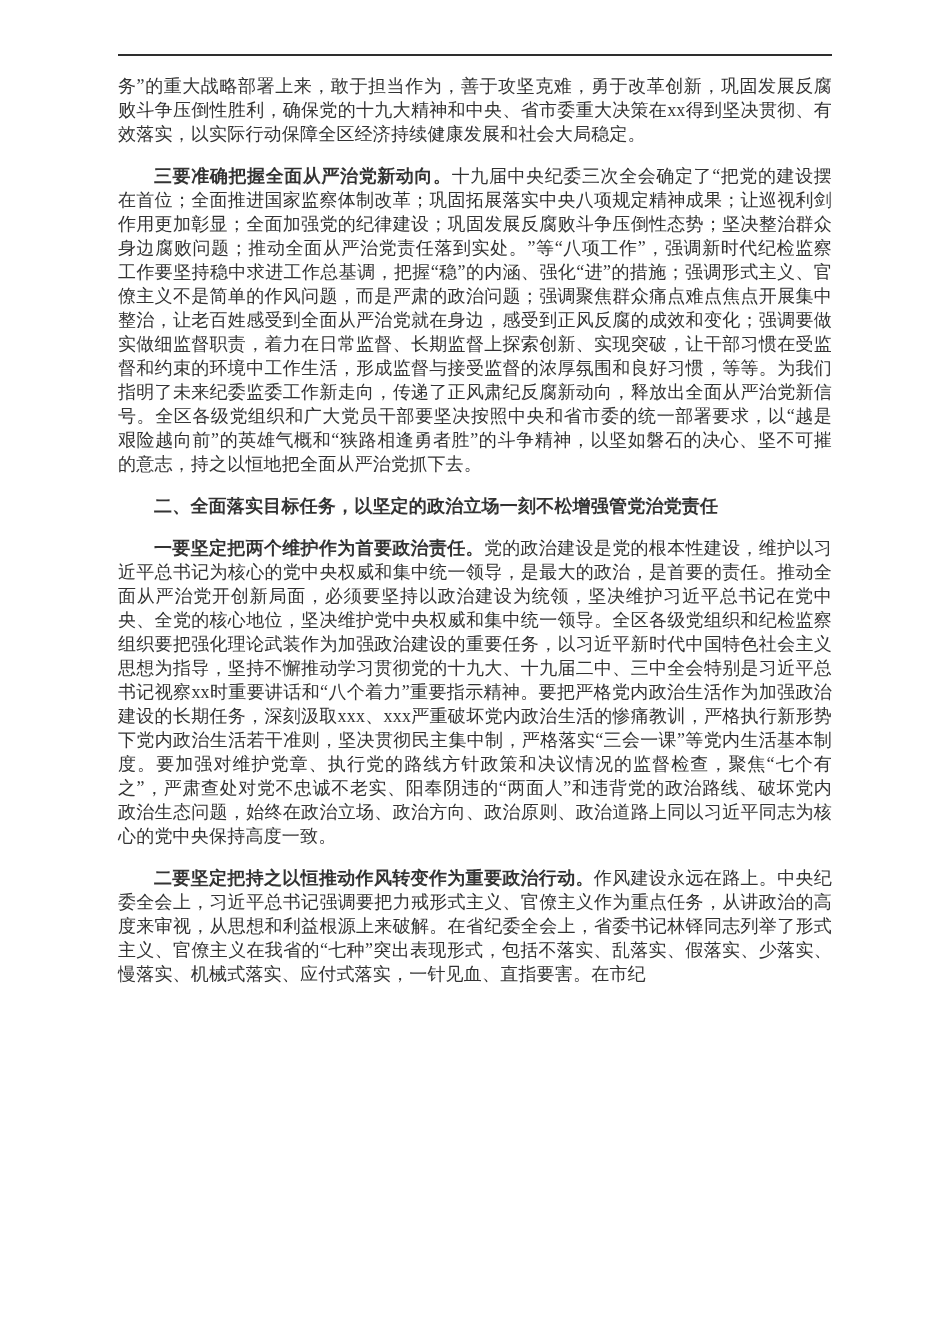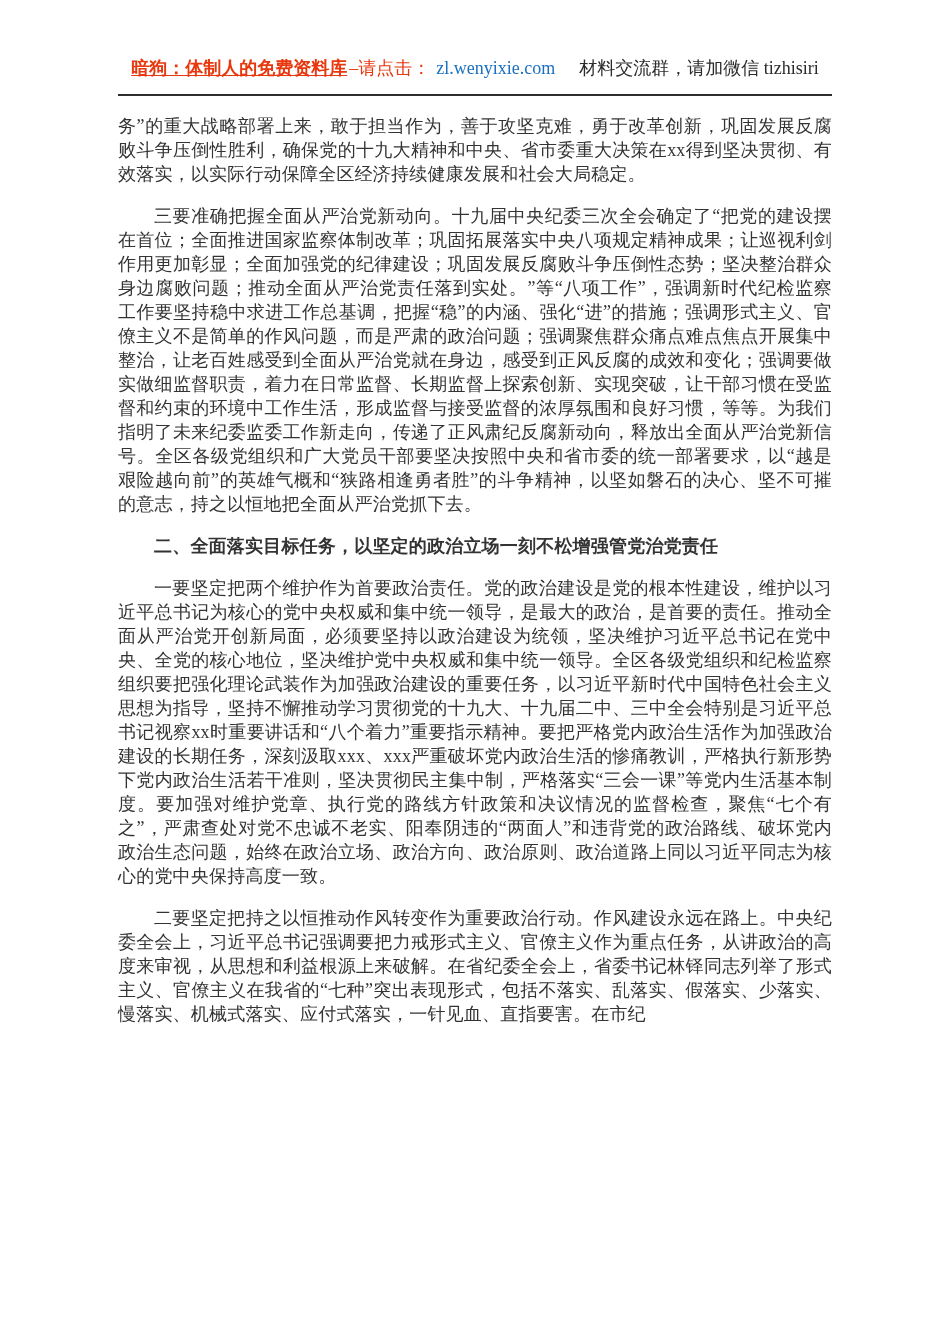--- a/index.html
+++ b/index.html
@@ -50,31 +50,28 @@
     font-size: 18px;
     line-height: 24px;
     text-align: justify;
     letter-spacing: 0.2px;
   }
   .content p {
     margin: 18px 0;
     text-indent: 2em;
   }
   .content p.noindent { text-indent: 0; }
-  .content p .lead { font-weight: normal; }
+  .content p .lead { font-weight: bold; }
   .content p.heading { font-weight: bold; }
 </style>
 </head>
 <body>
 
 <div class="page">
 
-  <div class="banner">
-    <span class="brand">暗狗：体制人的免费资料库</span><span class="click">–请点击：</span><a class="link">zl.wenyixie.com</a><span class="group">材料交流群，请加微信 tizhisiri</span>
-  </div>
 
   <hr class="rule">
 
   <div class="content">
     <p class="noindent"><span class="lead"></span><span>务”的重大战略部署上来，敢于担当作为，善于攻坚克难，勇于改革创新，巩固发展反腐败斗争压倒性胜利，确保党的十九大精神和中央、省市委重大决策在xx得到坚决贯彻、有效落实，以实际行动保障全区经济持续健康发展和社会大局稳定。</span></p>
 
     <p><span class="lead">三要准确把握全面从严治党新动向。</span><span>十九届中央纪委三次全会确定了“把党的建设摆在首位；全面推进国家监察体制改革；巩固拓展落实中央八项规定精神成果；让巡视利剑作用更加彰显；全面加强党的纪律建设；巩固发展反腐败斗争压倒性态势；坚决整治群众身边腐败问题；推动全面从严治党责任落到实处。”等“八项工作”，强调新时代纪检监察工作要坚持稳中求进工作总基调，把握“稳”的内涵、强化“进”的措施；强调形式主义、官僚主义不是简单的作风问题，而是严肃的政治问题；强调聚焦群众痛点难点焦点开展集中整治，让老百姓感受到全面从严治党就在身边，感受到正风反腐的成效和变化；强调要做实做细监督职责，着力在日常监督、长期监督上探索创新、实现突破，让干部习惯在受监督和约束的环境中工作生活，形成监督与接受监督的浓厚氛围和良好习惯，等等。为我们指明了未来纪委监委工作新走向，传递了正风肃纪反腐新动向，释放出全面从严治党新信号。全区各级党组织和广大党员干部要坚决按照中央和省市委的统一部署要求，以“越是艰险越向前”的英雄气概和“狭路相逢勇者胜”的斗争精神，以坚如磐石的决心、坚不可摧的意志，持之以恒地把全面从严治党抓下去。</span></p>
 
     <p class="heading"><span>二、全面落实目标任务，以坚定的政治立场一刻不松增强管党治党责任</span></p>
 

